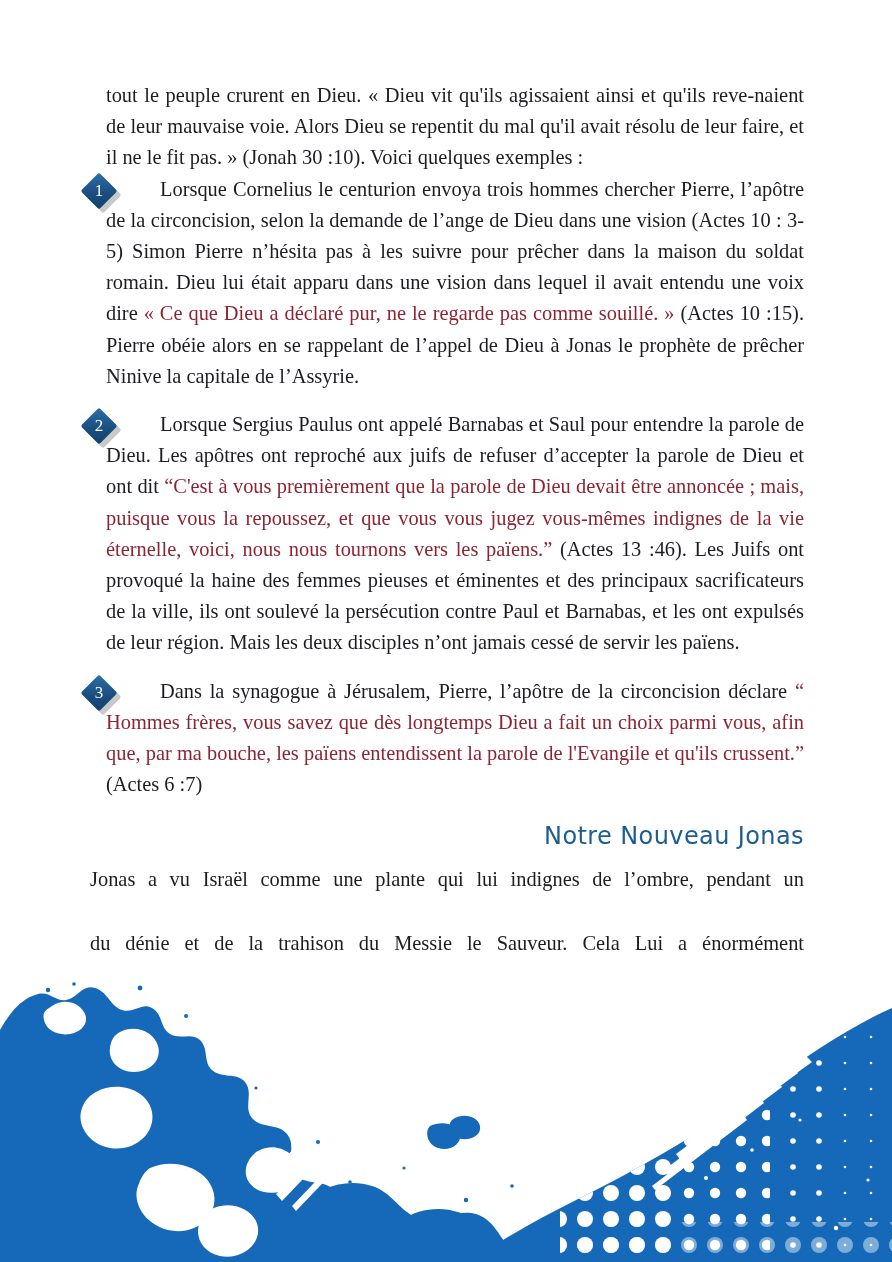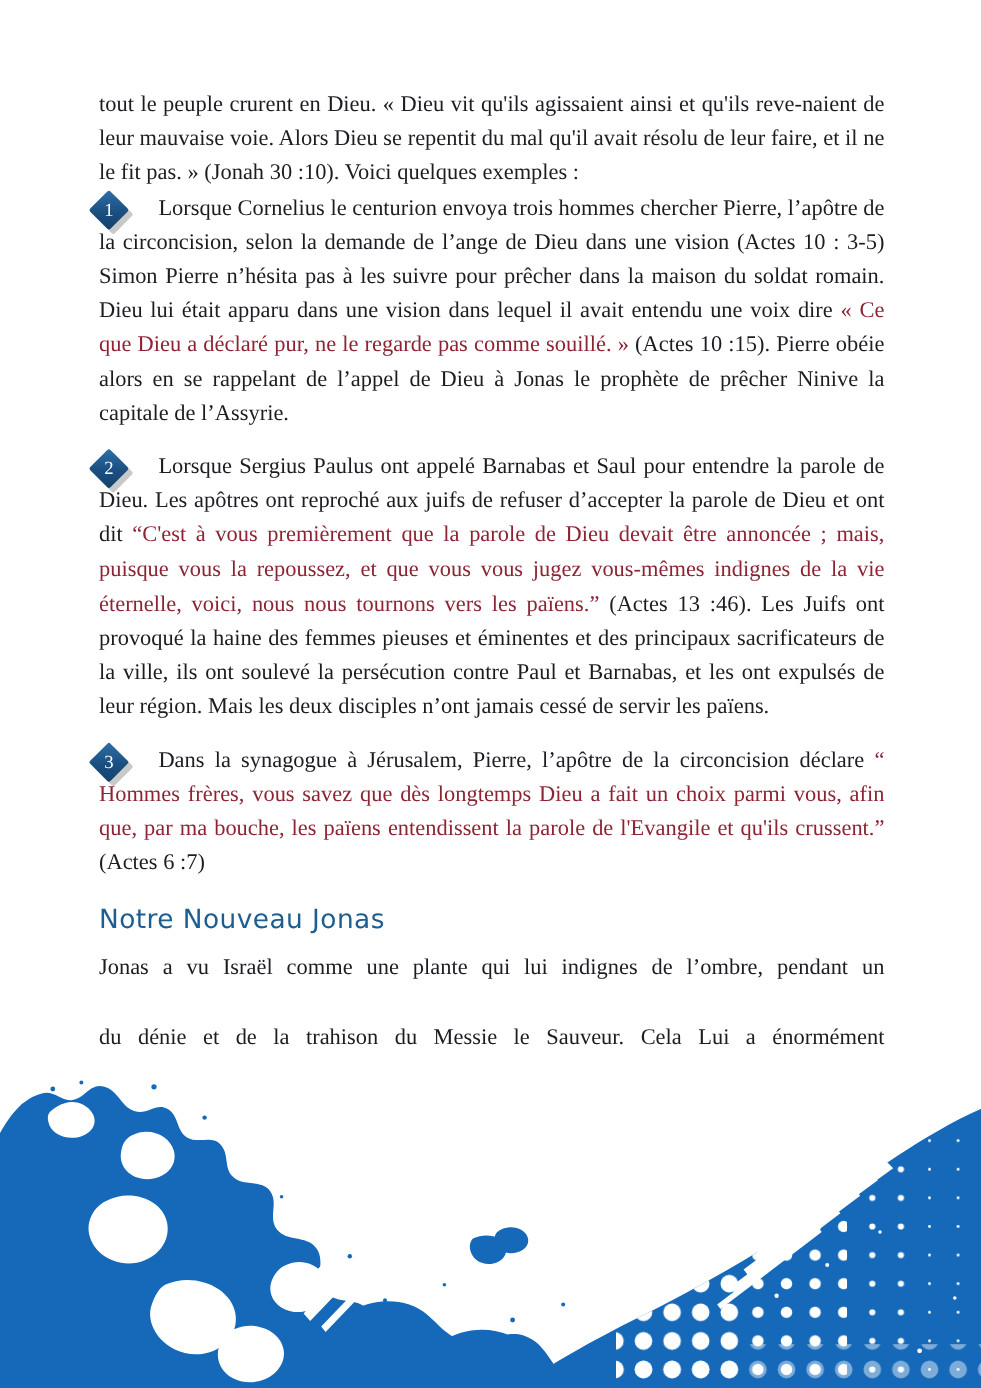--- a/index.html
+++ b/index.html
@@ -26,21 +26,21 @@
   }
 
   .content {
     position: absolute;
     left: 90px;
     top: 80px;
     width: 714px;
   }
 
   p.body-par {
-    margin: 0 0 0 0;
+    margin: 0 0 0 16px;
     font-size: 20.4px;
     line-height: 31.2px;
     text-align: justify;
     text-justify: inter-word;
     color: #1c1c22;
     hyphens: manual;
   }
 
   .par-intro { margin-bottom: 16px; }
 
@@ -102,20 +102,21 @@
 
   .scripture { color: #8d2433; }
 
   h2.section-heading {
     margin: 22px 0 14px 0;
     font-family: "DejaVu Sans", "Liberation Sans", sans-serif;
     font-weight: normal;
     font-size: 24px;
     letter-spacing: 0.4px;
     color: #1d5e92;
+    text-align: right;
   }
 
   
   .closing { margin-top: 2px; }
   .closing .ln {
     display: block;
     font-size: 20.4px;
     line-height: 31.6px;
     color: #1c1c22;
     white-space: nowrap;

